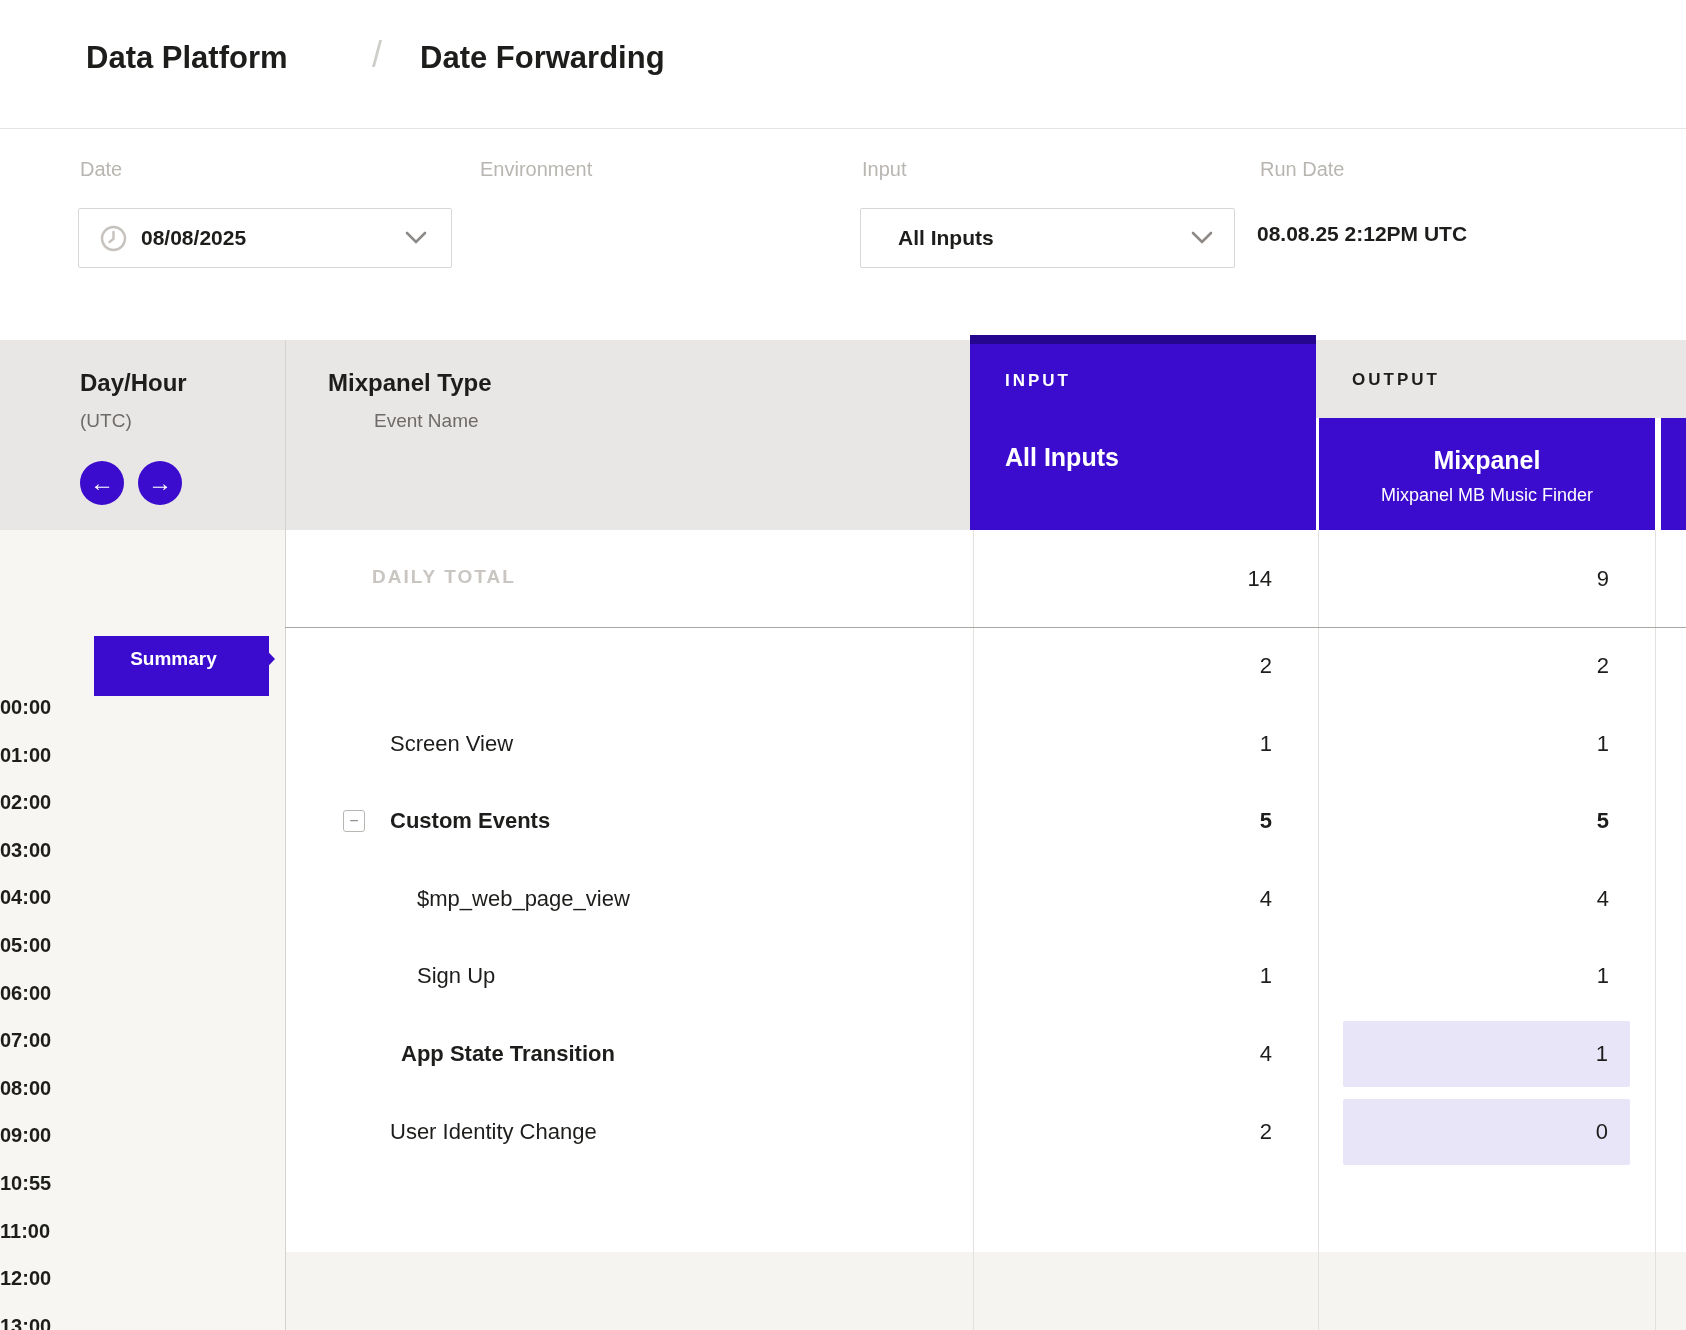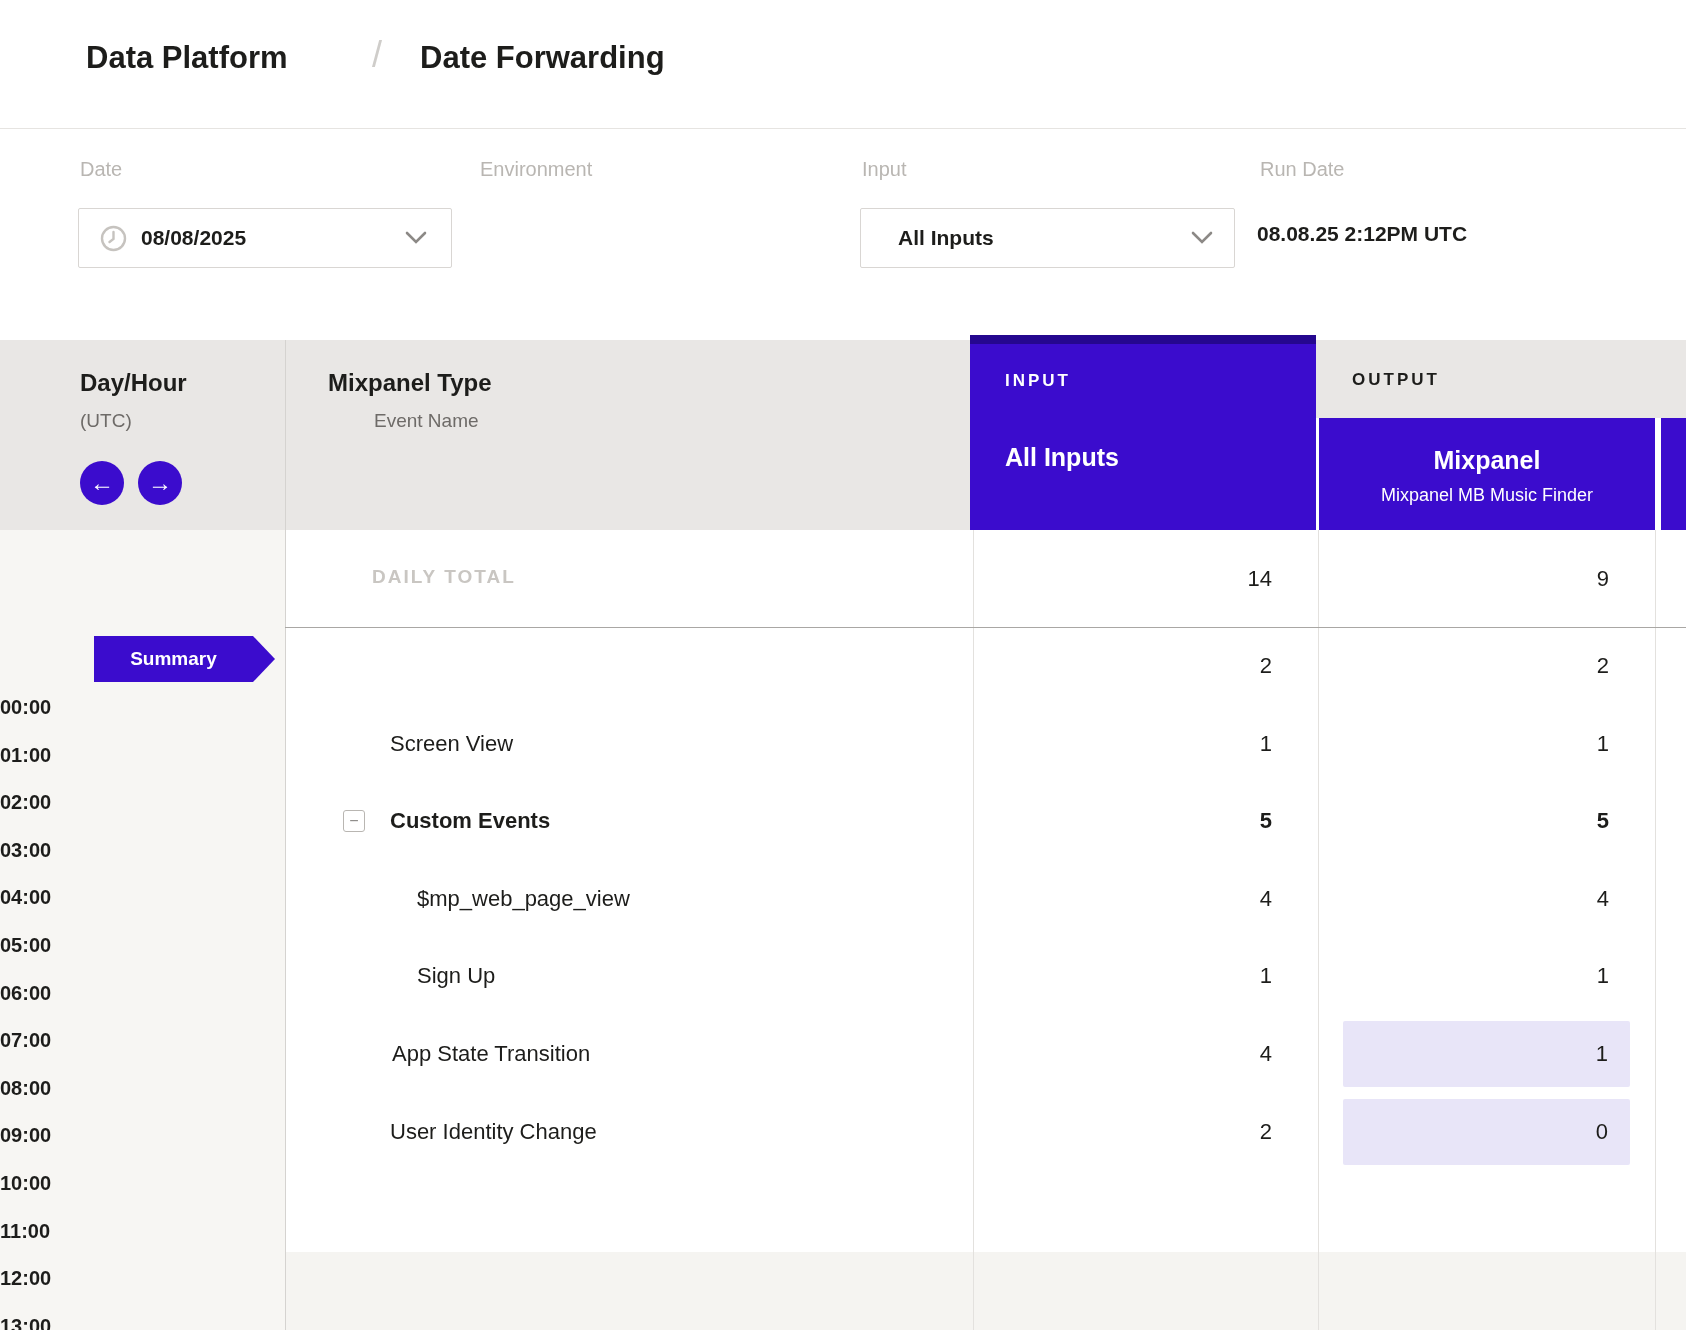--- a/index.html
+++ b/index.html
@@ -50,21 +50,21 @@
 
   .row{position:absolute;left:285px;width:1401px;height:78px;}
   .row .name{position:absolute;top:0;height:78px;line-height:78px;font-size:22px;color:#1d1d1b;white-space:nowrap;}
   .row .val{position:absolute;top:0;height:78px;line-height:78px;font-size:22px;color:#1d1d1b;text-align:right;}
   .row.bold .name,.row.bold .val{font-weight:700;}
   .collapse-box{position:absolute;left:58px;top:28px;width:22px;height:22px;border:1px solid #b9b6b2;border-radius:3px;
     box-sizing:border-box;color:#8c8986;font-size:16px;line-height:19px;text-align:center;cursor:pointer;background:#fff;}
   .hl{position:absolute;top:6px;height:66px;background:#e8e5f8;border-radius:2px;}
 
   
-  .summary-badge{position:absolute;left:94px;top:636px;width:159px;height:46px;background:#3b0ccd;cursor:pointer;}
+  .summary-badge{position:absolute;left:94px;top:636px;width:159px;height:60px;background:#3b0ccd;cursor:pointer;padding-left:16px;}
   .summary-badge .tip{position:absolute;left:159px;top:0;width:0;height:0;
     border-top:23px solid transparent;border-bottom:23px solid transparent;border-left:22px solid #3b0ccd;}
   .summary-badge .txt{position:absolute;left:0;top:0;width:159px;height:46px;line-height:46px;text-align:center;
     color:#fff;font-size:19px;font-weight:700;}
   .hour{position:absolute;width:235px;text-align:left;font-size:20px;font-weight:600;color:#1d1d1b;cursor:pointer;}
 
   svg{display:block;}
 </style>
 </head>
 <body>
@@ -171,21 +171,21 @@
         <span class="name" style="left: 132px;">$mp_web_page_view</span>
         <span class="val" style="left: 787px; width: 200px;">4</span>
         <span class="val" style="left: 1124px; width: 200px;">4</span>
       </div>
       <div class="row" style="top: 937.4px;">
         <span class="name" style="left: 132px;">Sign Up</span>
         <span class="val" style="left: 787px; width: 200px;">1</span>
         <span class="val" style="left: 1124px; width: 200px;">1</span>
       </div>
       <div class="row" style="top: 1015px;">
-        <span class="name" style="left: 107px;">App State Transition</span>
+        <span class="name" style="left: 116px; font-weight: bold;">App State Transition</span>
         <span class="val" style="left: 787px; width: 200px;">4</span>
         <div class="hl" style="left: 1058px; width: 287px;">
           <span class="val" style="left: 0px; width: 265px; height: 66px; line-height: 66px;">1</span>
         </div>
       </div>
       <div class="row" style="top: 1092.6px;">
         <span class="name" style="left: 105px;">User Identity Change</span>
         <span class="val" style="left: 787px; width: 200px;">2</span>
         <div class="hl" style="left: 1058px; width: 287px;">
           <span class="val" style="left: 0px; width: 265px; height: 66px; line-height: 66px;">0</span>
@@ -201,19 +201,19 @@
       <div class="hour" style="top: 696px;">00:00</div>
       <div class="hour" style="top: 743.6px;">01:00</div>
       <div class="hour" style="top: 791.2px;">02:00</div>
       <div class="hour" style="top: 838.8px;">03:00</div>
       <div class="hour" style="top: 886.4px;">04:00</div>
       <div class="hour" style="top: 934px;">05:00</div>
       <div class="hour" style="top: 981.6px;">06:00</div>
       <div class="hour" style="top: 1029.2px;">07:00</div>
       <div class="hour" style="top: 1076.8px;">08:00</div>
       <div class="hour" style="top: 1124.4px;">09:00</div>
-      <div class="hour" style="top: 1172px;">10:00</div>
+      <div class="hour" style="top: 1172px;">10:55</div>
       <div class="hour" style="top: 1219.6px;">11:00</div>
       <div class="hour" style="top: 1267.2px;">12:00</div>
       <div class="hour" style="top: 1314.8px;">13:00</div>
     </div>
 
 </div>
 
 </body></html>

